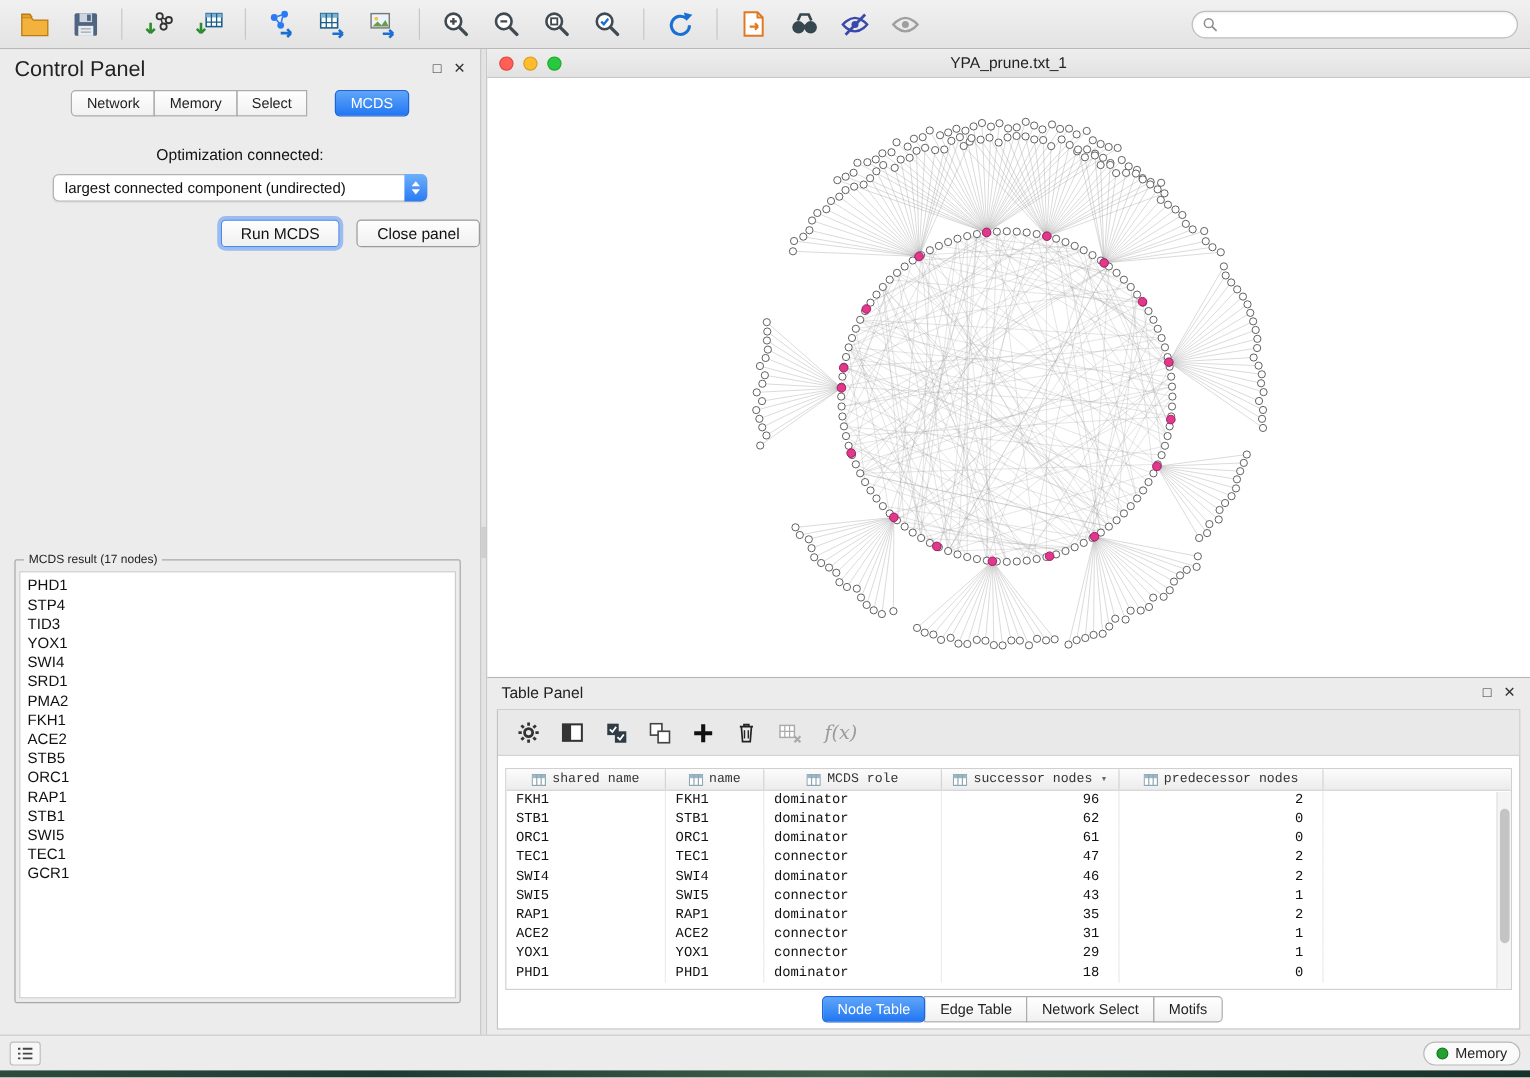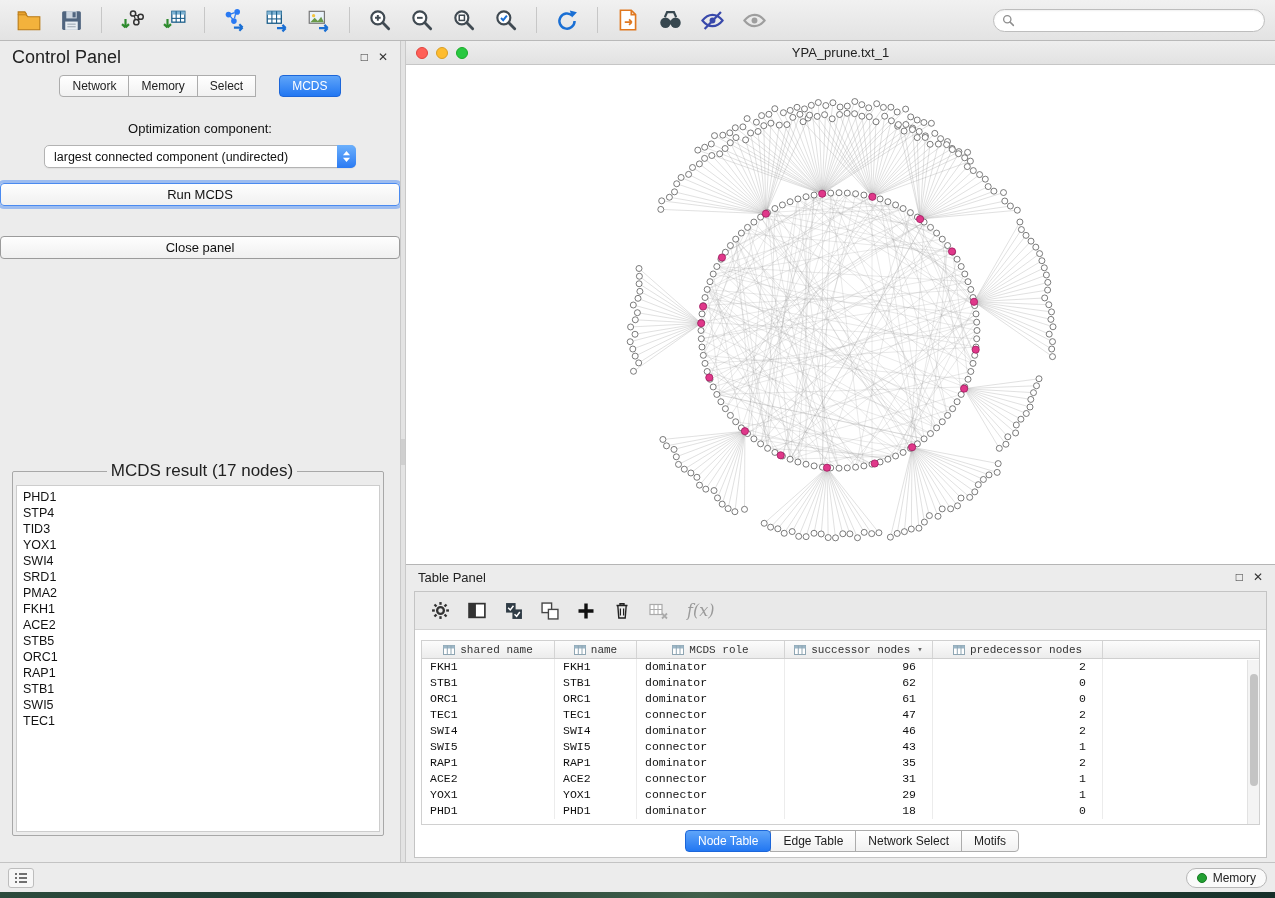--- a/index.html
+++ b/index.html
@@ -36,27 +36,27 @@
   .seg .tab:last-child  { border-radius:0 4px 4px 0; }
   .seg .tab.sel { background:linear-gradient(#5fa5f9,#2277f2); color:#fff; border-color:#1c66d9;
     border-radius:4px; position:relative; z-index:1;margin-left:23px; }
   .cp-tabs-row { text-align:center; margin-top:6px; }
   .crit-label { text-align:center; font-size:13px; color:#111; margin-top:24px; }
   .combo { width:312px; height:23px; margin:9px auto 0; background:#fff; border:1px solid #b3b3b3;
     border-radius:5px; display:flex; align-items:center; box-shadow:0 1px 1px rgba(0,0,0,.05); }
   .combo-text { flex:1; font-size:12.5px; color:#111; padding-left:9px; white-space:nowrap; overflow:hidden; }
   .combo-arrows { width:19px; height:23px; margin:-1px -1px -1px 0; border-radius:0 5px 5px 0;
     background:linear-gradient(#6cb0fc,#2a7af3); display:flex; align-items:center; justify-content:center; }
-  .btn-row { display:flex; justify-content:flex-end; gap:30px; margin-top:15px;flex-direction:column; }
+  .btn-row { display:flex; justify-content:flex-end; gap:14px; margin-top:15px; }
   .mac-btn { font-size:13px; color:#111; padding:3px 16px; border:1px solid #9b9b9b; border-radius:4px;
     background:linear-gradient(#fefefe,#f0f0f0); }
   .mac-btn.focus { box-shadow:0 0 0 3px rgba(60,130,246,.45); border-color:#4a8af0; }
   .mcds-fieldset { position:absolute; left:12px; right:16px; top:420px; bottom:26px;
     border:1px solid #a8a8a8; border-radius:2px; margin:0; padding:4px 3px 3px; background:#ececec; }
-  .mcds-fieldset legend { font-size:17px; color:#222; padding:0 4px; margin-left:4px;text-align:center; }
+  .mcds-fieldset legend { font-size:10px; color:#222; padding:0 4px; margin-left:4px; }
   .mcds-list { background:#fff; border:1px solid #cdcdcd; width:100%; height:100%; overflow:hidden;
     font-size:12.5px; line-height:16px; padding:3px 0 0 6px; color:#111; }
 
   
   .vsplit { width:6px; flex:0 0 6px; background:#e3e3e3; border-left:1px solid #c9c9c9;
     border-right:1px solid #c9c9c9; position:relative; }
   .vsplit .grip { position:absolute; top:398px; left:0; width:4px; height:26px; background:#cfcfcf; }
 
   
   .right-pane { flex:1; display:flex; flex-direction:column; min-width:0; }
@@ -268,21 +268,21 @@
         </span>
       </div>
       <div class="cp-tabs-row">
         <span class="seg">
           <span class="tab">Network</span>
           <span class="tab">Memory</span>
           <span class="tab">Select</span>
           <span class="tab sel">MCDS</span>
         </span>
       </div>
-      <div class="crit-label">Optimization component:</div>
+      <div class="crit-label">Optimization connected:</div>
       <div class="combo">
         <span class="combo-text">largest connected component (undirected)</span>
         <span class="combo-arrows">
           <svg width="9" height="13" viewBox="0 0 9 13">
             <path d="M4.5 1 8 5.2H1z" fill="#fff"></path>
             <path d="M4.5 12 1 7.8h7z" fill="#fff"></path>
           </svg>
         </span>
       </div>
       <div class="btn-row">
@@ -300,20 +300,21 @@
             <div>SRD1</div>
             <div>PMA2</div>
             <div>FKH1</div>
             <div>ACE2</div>
             <div>STB5</div>
             <div>ORC1</div>
             <div>RAP1</div>
             <div>STB1</div>
             <div>SWI5</div>
             <div>TEC1</div>
+            <div>GCR1</div>
           </div>
       </fieldset>
     </div>
 
     <div class="vsplit">
         <div class="grip"></div>
       </div>
 
     <div class="right-pane">
 

